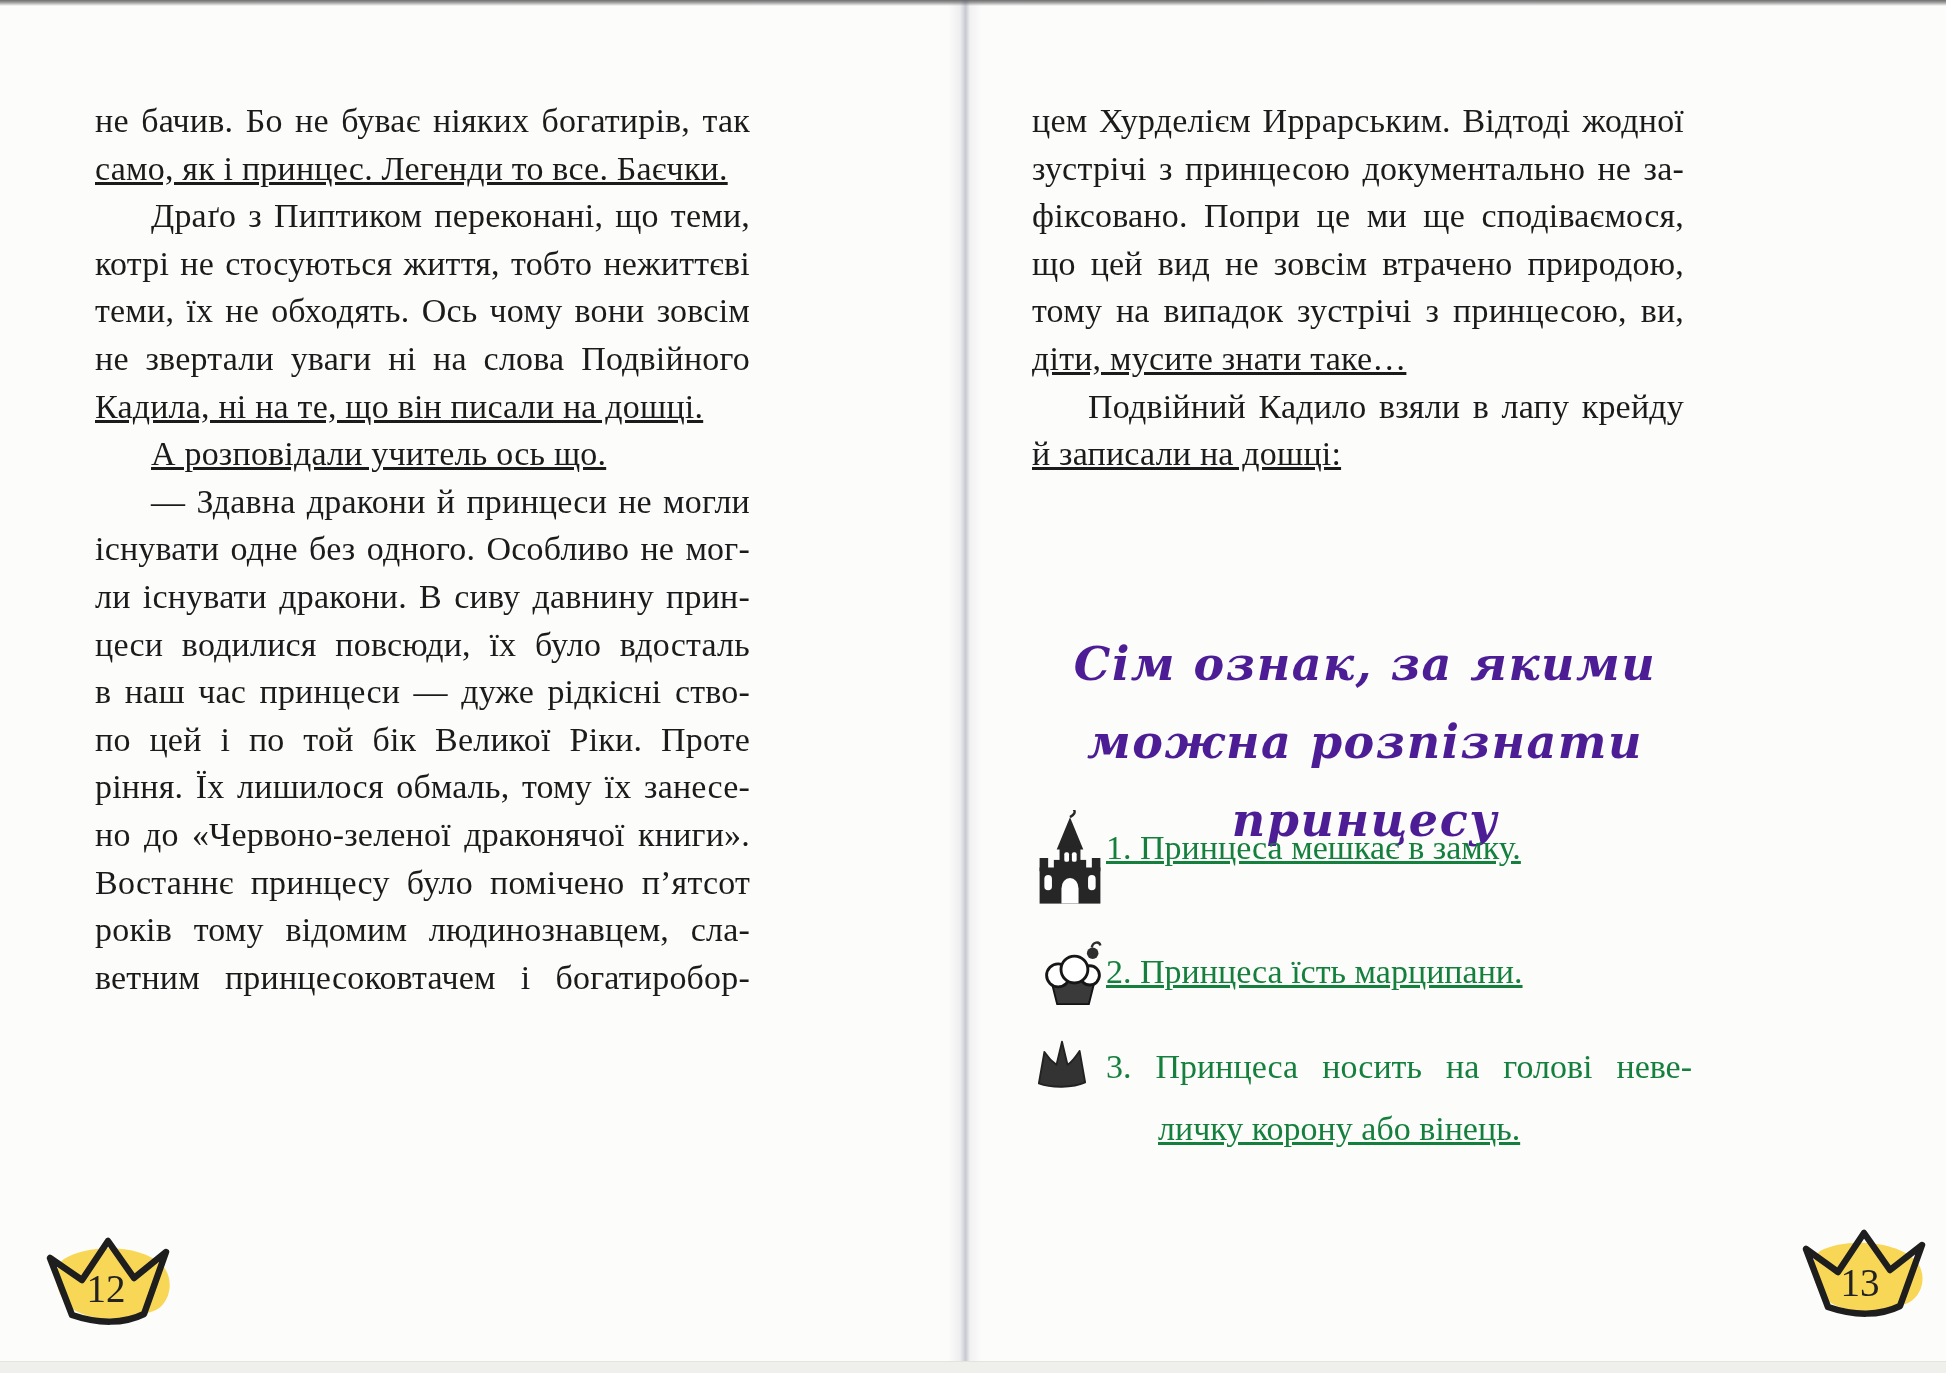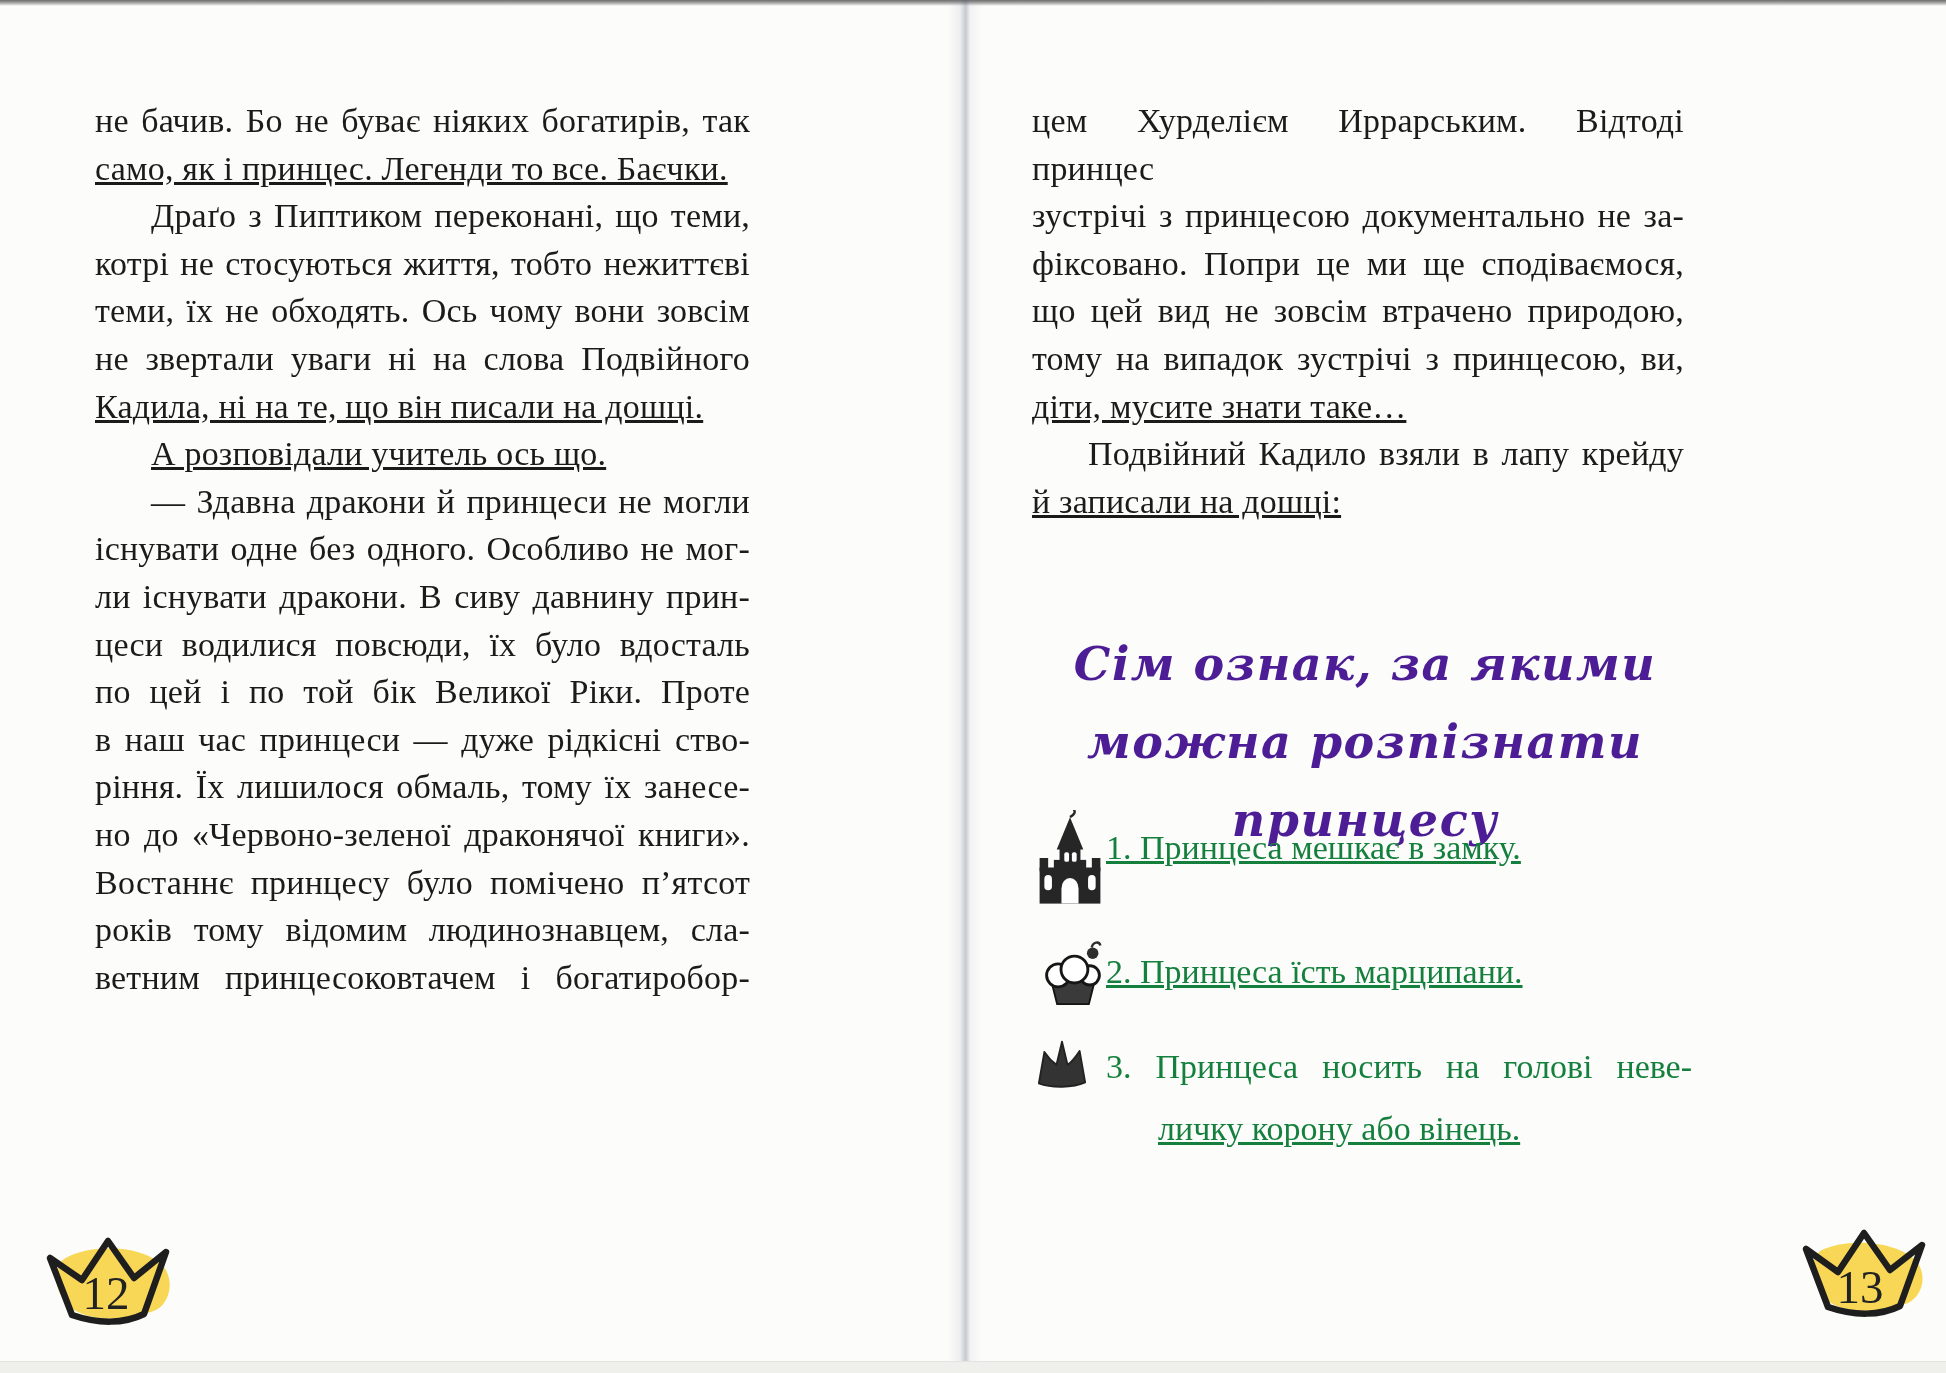--- a/index.html
+++ b/index.html
@@ -54,21 +54,21 @@
   .li2{top:938px;} .li2 .ic{top:-2px;} .li2 .tx{top:12px;line-height:44px;}
   .li3{top:1030px;} .li3 .ic{top:8px;} .li3 .tx{top:6px;line-height:62px;}
   .ind2{margin-left:52px;}
 
   .badge{position:absolute;}
   .badge svg{position:absolute;left:0;top:0;}
   .badge-left{left:28px;top:1230px;width:160px;height:112px;}
   .badge-right{left:816px;top:1224px;width:160px;height:112px;}
   .pagenum{
     position:absolute;left:40px;top:36px;width:76px;
-    text-align:center;font-size:47px;color:#222;
+    text-align:center;font-size:39px;color:#222;
     font-family:"Liberation Serif",serif;
   }
 </style>
 </head>
 <body>
 
 <div class="spread">
 
   <div class="scan-top"></div>
   <div class="gutter"></div>
@@ -80,43 +80,43 @@
         <div class="tline j ind">Драґо з Пиптиком переконані, що теми,</div>
         <div class="tline j">котрі не стосуються життя, тобто нежиттєві</div>
         <div class="tline j">теми, їх не обходять. Ось чому вони зовсім</div>
         <div class="tline j">не звертали уваги ні на слова Подвійного</div>
         <div class="tline l">Кадила, ні на те, що він писали на дошці.</div>
         <div class="tline l ind">А розповідали учитель ось що.</div>
         <div class="tline j ind">— Здавна дракони й принцеси не могли</div>
         <div class="tline j">існувати одне без одного. Особливо не мог-</div>
         <div class="tline j">ли існувати дракони. В сиву давнину прин-</div>
         <div class="tline j">цеси водилися повсюди, їх було вдосталь</div>
+        <div class="tline j">в наш час принцеси — дуже рідкісні ство-</div>
         <div class="tline j">по цей і по той бік Великої Ріки. Проте</div>
-        <div class="tline j">в наш час принцеси — дуже рідкісні ство-</div>
         <div class="tline j">ріння. Їх лишилося обмаль, тому їх занесе-</div>
         <div class="tline j">но до «Червоно-зеленої драконячої книги».</div>
         <div class="tline j">Востаннє принцесу було помічено п’ятсот</div>
         <div class="tline j">років тому відомим людинознавцем, сла-</div>
         <div class="tline j">ветним принцесоковтачем і богатиробор-</div>
       </div>
 
     <div class="badge badge-left">
       <span>
         <svg width="160" height="112" viewBox="0 0 160 110">
           <path d="M36,28 C62,12 114,14 134,34 C146,46 144,70 128,79 C98,92 58,90 42,76 C27,63 23,38 36,28 Z" fill="#f8d756"></path>
           <path d="M22,27 L44,84 C70,93 96,93 116,83 L138,21 L106,47 L80,10 L54,49 Z" fill="none" stroke="#1e1e1e" stroke-width="6.5" stroke-linejoin="round" stroke-linecap="round"></path>
         </svg>
       </span>
       <span class="pagenum">12</span>
     </div>
   </section>
 
   <section class="page page-right">
     <div id="right-lines" class="textcol right-col">
-        <div class="tline j">цем Хурделієм Иррарським. Відтоді принцес</div>
+        <div class="tline j">цем Хурделієм Иррарським. Відтоді жодної</div>
         <div class="tline j">зустрічі з принцесою документально не за-</div>
         <div class="tline j">фіксовано. Попри це ми ще сподіваємося,</div>
         <div class="tline j">що цей вид не зовсім втрачено природою,</div>
         <div class="tline j">тому на випадок зустрічі з принцесою, ви,</div>
         <div class="tline l">діти, мусите знати таке…</div>
         <div class="tline j ind">Подвійний Кадило взяли в лапу крейду</div>
         <div class="tline l">й записали на дошці:</div>
       </div>
 
     <div class="heading">

